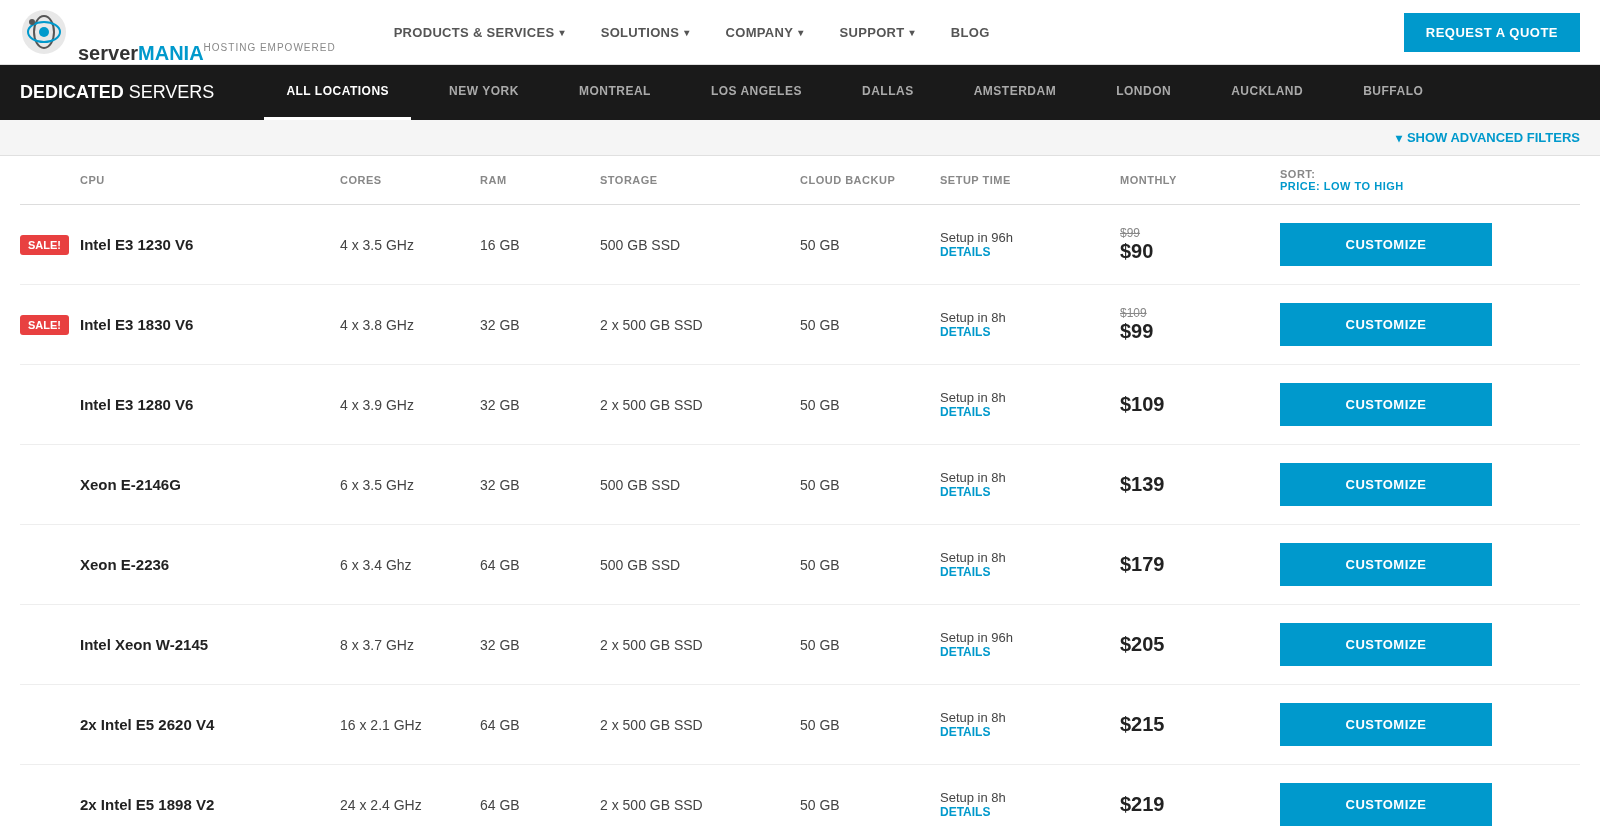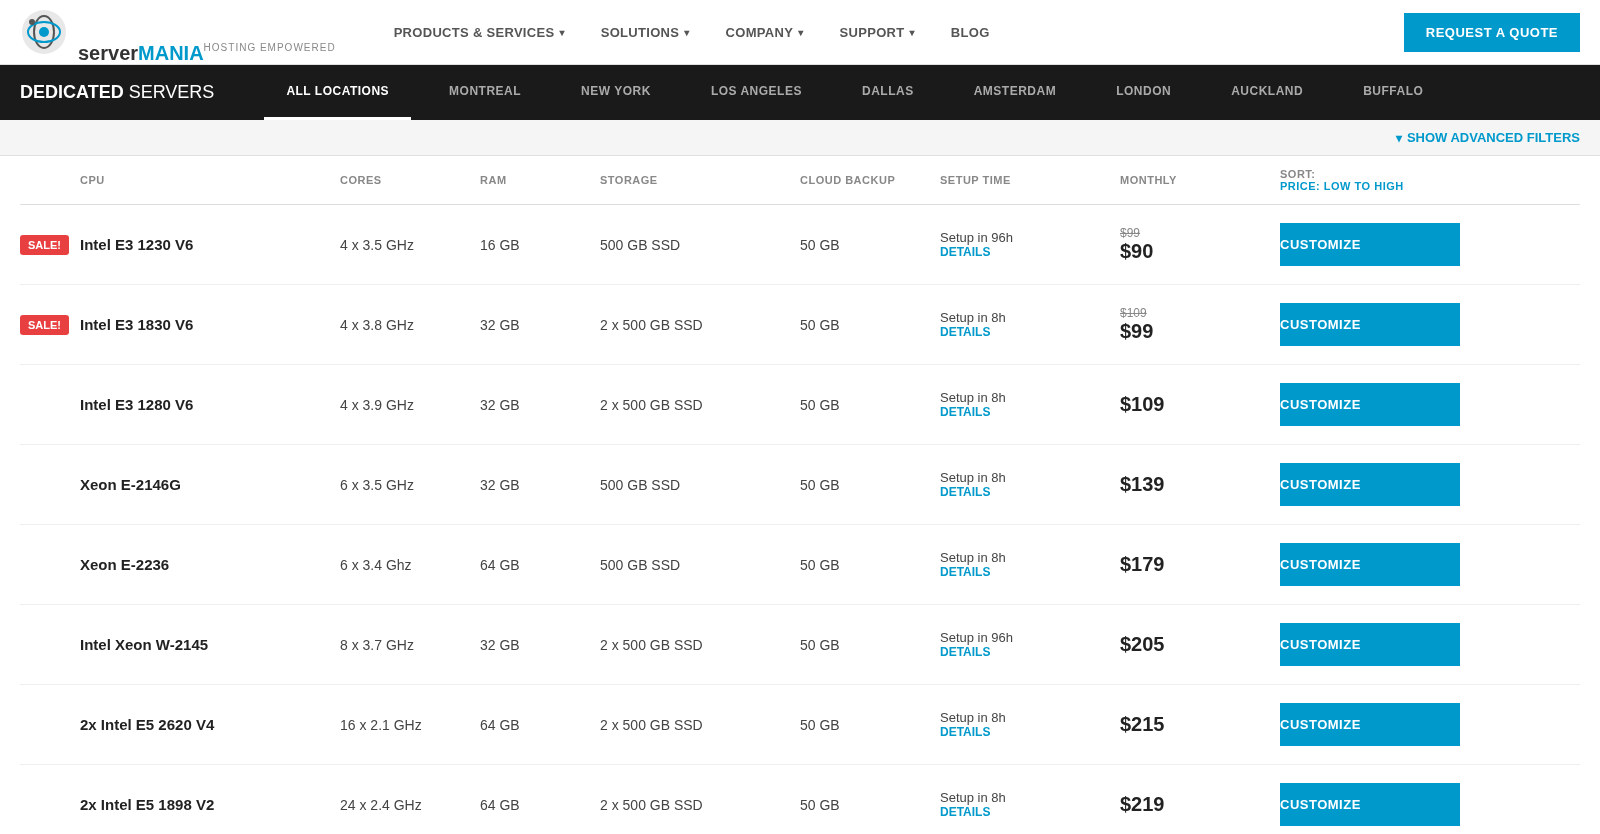--- a/index.html
+++ b/index.html
@@ -194,22 +194,22 @@
     .customize-btn {
       background: #0099cc;
       color: #fff;
       border: none;
       padding: 14px 0;
       font-size: 13px;
       font-weight: 700;
       text-transform: uppercase;
       letter-spacing: 0.5px;
       cursor: pointer;
-      width: 180px;
-      text-align: left;
+      width: 212px;
+      text-align: center;
     }
   </style>
 </head>
 <body>
 
 <header>
   <nav class="top-nav">
     <a class="logo-area" href="#">
 
       <svg class="logo-icon" viewBox="0 0 48 48" xmlns="http://www.w3.org/2000/svg">
@@ -250,22 +250,22 @@
     <button class="nav-cta">REQUEST A QUOTE</button>
   </nav>
 </header>
 
 <div class="location-bar">
   <div class="page-title-section">
     <strong>DEDICATED</strong><span> SERVERS</span>
   </div>
   <div class="location-tabs" id="location-tabs">
   <div class="loc-tab active">ALL LOCATIONS</div>
+      <div class="loc-tab">NEW YORK</div>
       <div class="loc-tab">MONTREAL</div>
-      <div class="loc-tab">NEW YORK</div>
       <div class="loc-tab">LOS ANGELES</div>
       <div class="loc-tab">DALLAS</div>
       <div class="loc-tab">AMSTERDAM</div>
       <div class="loc-tab">LONDON</div>
       <div class="loc-tab">AUCKLAND</div>
       <div class="loc-tab">BUFFALO</div>
     </div>
 </div>
 
 <div class="filter-bar">

